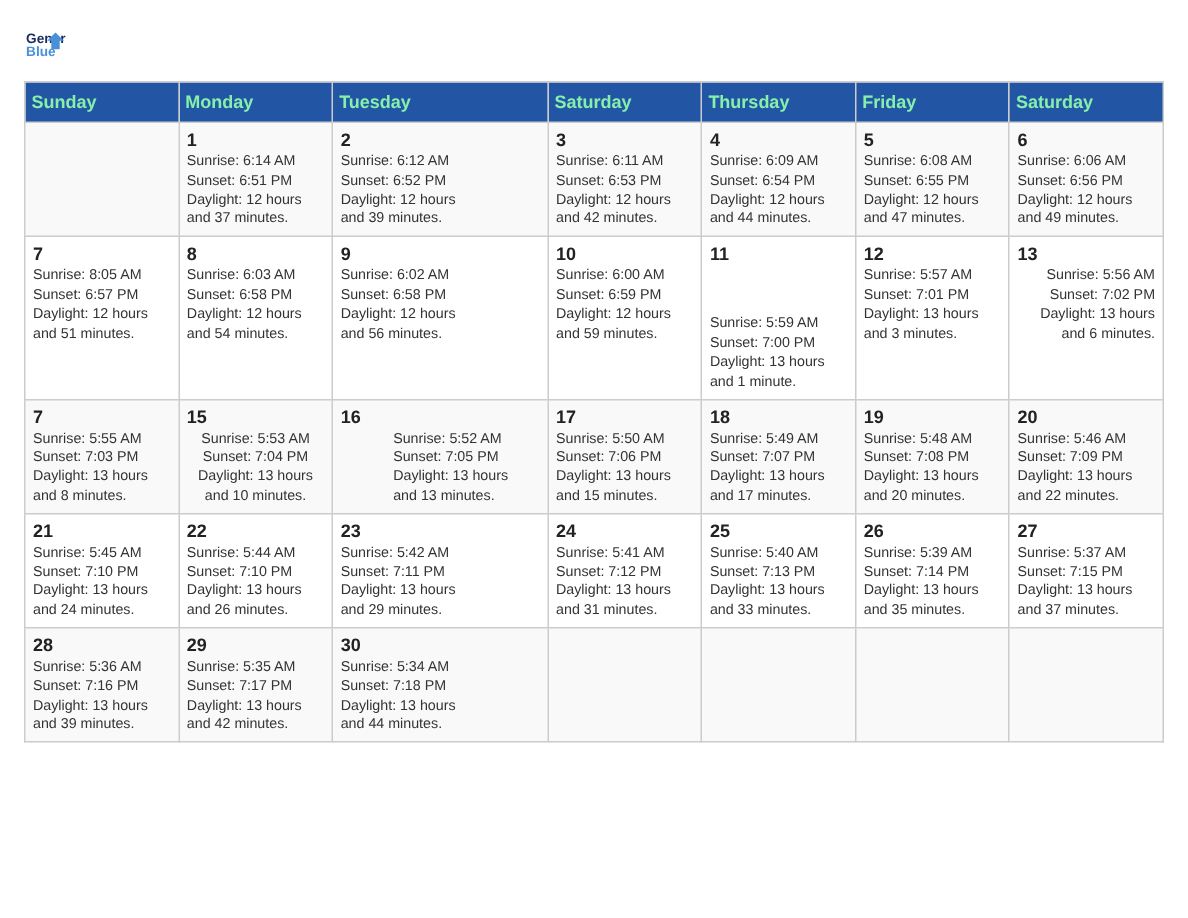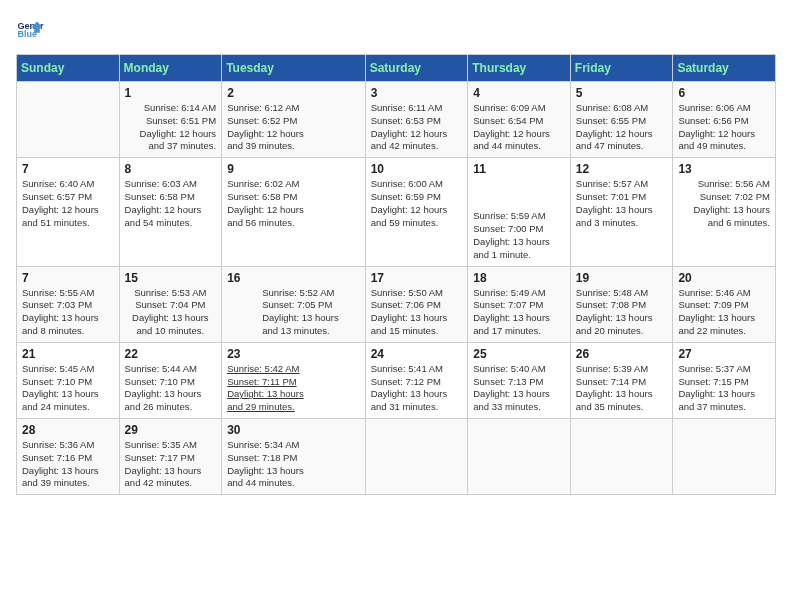--- a/index.html
+++ b/index.html
@@ -105,21 +105,21 @@
         <th>Thursday</th>
         <th>Friday</th>
         <th>Saturday</th>
       </tr>
   </thead>
   <tbody id="calendar-body">
       <tr>
         <td></td>
         <td>
           <span class="day-num">1</span>
-          <div class="cell-content" style="white-space: pre-line; text-align: right;">Sunrise: 6:14 AM
+          <div class="cell-content" style="white-space: pre-line;">Sunrise: 6:14 AM
 Sunset: 6:51 PM
 Daylight: 12 hours
 and 37 minutes.</div>
         </td>
         <td>
           <span class="day-num">2</span>
           <div class="cell-content" style="white-space: pre-line;">Sunrise: 6:12 AM
 Sunset: 6:52 PM
 Daylight: 12 hours
 and 39 minutes.</div>
@@ -149,21 +149,21 @@
           <span class="day-num">6</span>
           <div class="cell-content" style="white-space: pre-line;">Sunrise: 6:06 AM
 Sunset: 6:56 PM
 Daylight: 12 hours
 and 49 minutes.</div>
         </td>
       </tr>
       <tr>
         <td>
           <span class="day-num">7</span>
-          <div class="cell-content" style="white-space: pre-line;">Sunrise: 6:40 AM
+          <div class="cell-content" style="white-space: pre-line;">Sunrise: 8:05 AM
 Sunset: 6:57 PM
 Daylight: 12 hours
 and 51 minutes.</div>
         </td>
         <td>
           <span class="day-num">8</span>
           <div class="cell-content" style="white-space: pre-line;">Sunrise: 6:03 AM
 Sunset: 6:58 PM
 Daylight: 12 hours
 and 54 minutes.</div>
@@ -265,21 +265,21 @@
         </td>
         <td>
           <span class="day-num">22</span>
           <div class="cell-content" style="white-space: pre-line;">Sunrise: 5:44 AM
 Sunset: 7:10 PM
 Daylight: 13 hours
 and 26 minutes.</div>
         </td>
         <td>
           <span class="day-num">23</span>
-          <div class="cell-content" style="white-space: pre-line; text-decoration: underline;">Sunrise: 5:42 AM
+          <div class="cell-content" style="white-space: pre-line;">Sunrise: 5:42 AM
 Sunset: 7:11 PM
 Daylight: 13 hours
 and 29 minutes.</div>
         </td>
         <td>
           <span class="day-num">24</span>
           <div class="cell-content" style="white-space: pre-line;">Sunrise: 5:41 AM
 Sunset: 7:12 PM
 Daylight: 13 hours
 and 31 minutes.</div>

